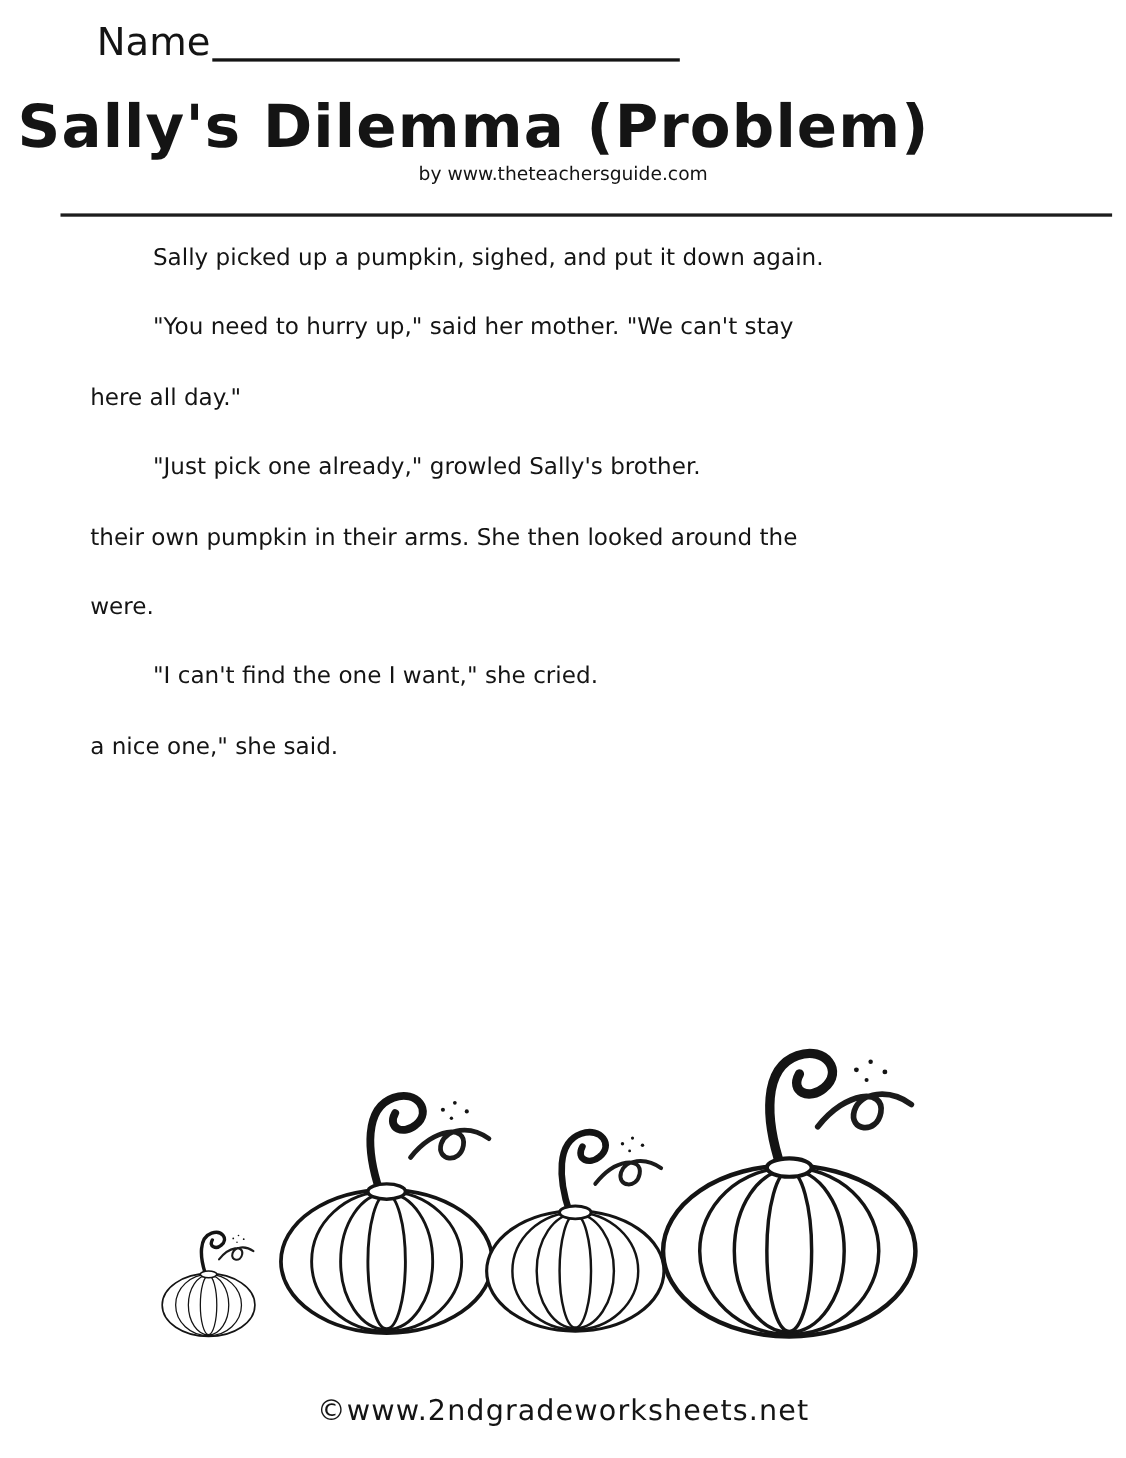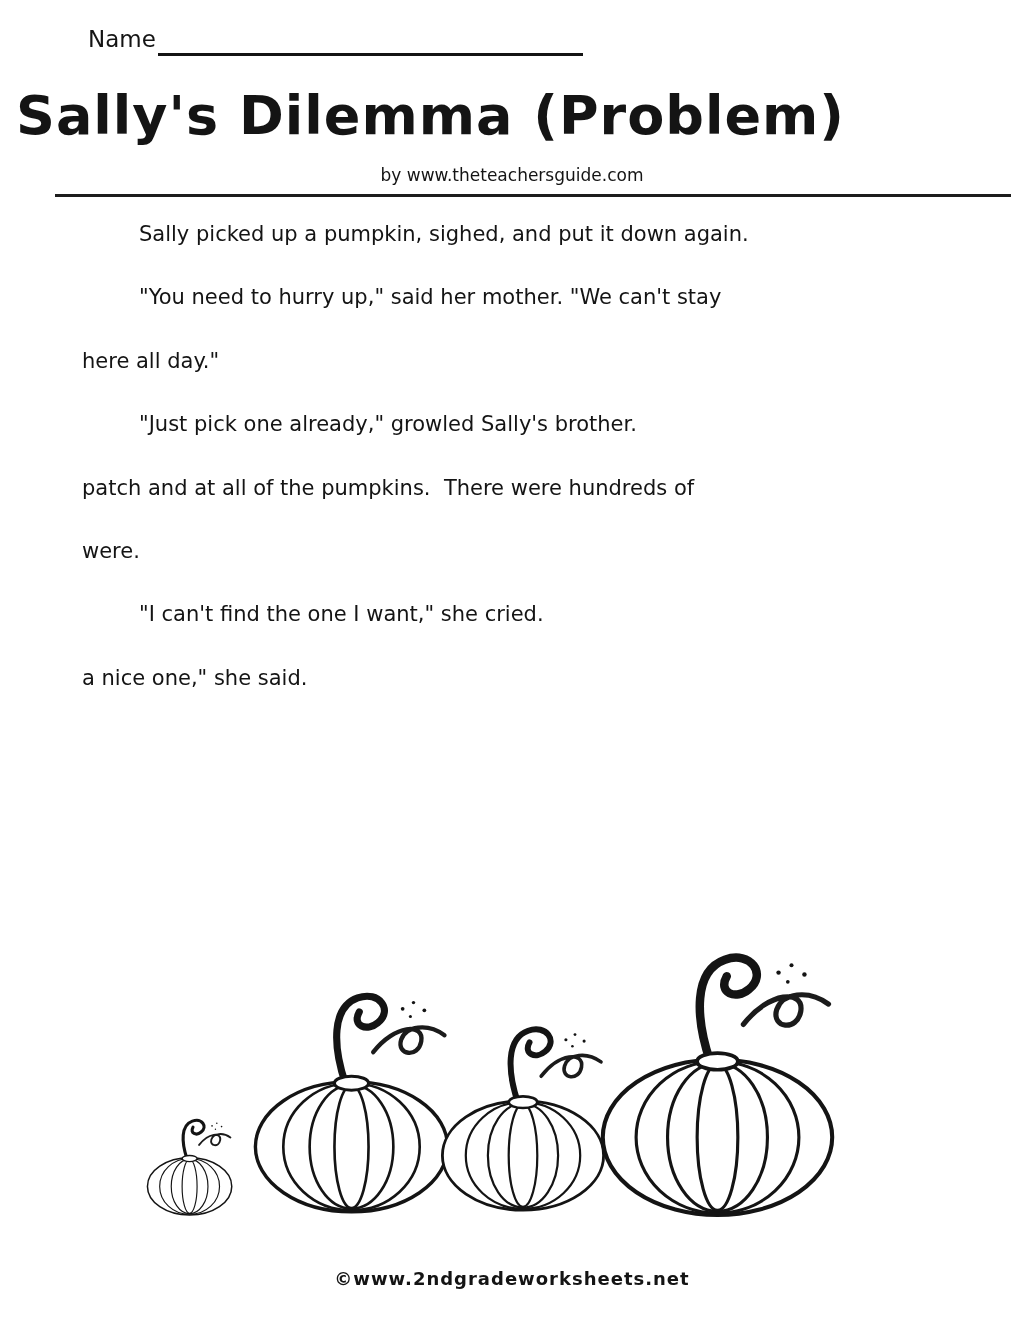--- a/index.html
+++ b/index.html
@@ -7,34 +7,34 @@
     width: 1024px; height: 1325px;
     position: relative;
     font-family: "DejaVu Sans", "Liberation Sans", sans-serif;
     color: #141414;
     overflow: hidden;
   }
   .name-row {
     position: absolute; top: 22px; left: 88px;
     display: flex; align-items: flex-end;
   }
-  .name-label { font-size: 23px; line-height: 34px; }
+  .name-label { font-size: 35px; line-height: 34px; }
   .name-blank {
     display: inline-block;
     width: 425px; height: 30px;
     border-bottom: 3px solid #141414;
     margin-left: 2px;
   }
   .title {
     position: absolute; top: 84px; left: 16px; width: 100%;
     text-align: left;
     font-size: 54px; font-weight: 700; letter-spacing: 1px;
   }
   .subtitle {
-    position: absolute; top: 165px; left: 0; width: 100%;
+    position: absolute; top: 149px; left: 0; width: 100%;
     text-align: center;
     font-size: 17px; font-weight: 500;
   }
   .divider {
     position: absolute; top: 194px; left: 55px; width: 956px; height: 3px;
     background: #1d1d1d;
   }
   .story {
     position: absolute; top: 203px; left: 82px; right: 30px;
     font-size: 21px; font-weight: 500;
@@ -43,41 +43,41 @@
     height: 63.4px; line-height: 63.4px;
     white-space: pre;
   }
   .story .indent { padding-left: 57px; }
   .illustration {
     position: absolute; left: 120px; top: 940px;
   }
   .footer {
     position: absolute; top: 1268px; left: 0; width: 100%;
     text-align: center;
-    font-size: 18px; font-weight: 700; letter-spacing: 1px;
+    font-size: 26px; font-weight: 400; letter-spacing: 1px;
   }
 </style>
 </head>
 <body>
 
 <div class="name-row">
   <span class="name-label">Name</span>
   <span class="name-blank"></span>
 </div>
 
 <div class="title">Sally's Dilemma (Problem)</div>
 <div class="subtitle">by www.theteachersguide.com</div>
 <div class="divider"></div>
 
 <div class="story">
   <div class="line indent">Sally picked up a pumpkin, sighed, and put it down again.</div>
   <div class="line indent">"You need to hurry up," said her mother. "We can't stay</div>
   <div class="line">here all day."</div>
   <div class="line indent">"Just pick one already," growled Sally's brother.</div>
-  <div class="line">patch and at all of the pumpkins.  There were hundreds of</div>
+  <div class="line">their own pumpkin in their arms. She then looked around the</div>
   <div class="line">were.</div>
   <div class="line indent">"I can't find the one I want," she cried.</div>
   <div class="line">a nice one," she said.</div>
 </div>
 
 <svg class="illustration" width="790" height="300" viewBox="0 0 790 300" aria-hidden="true">
   <defs>
     <g id="pk">
 
       <path d="M66 64 C58 40 57 15 74 9 C88 4 97 17 87 25 C80 31 70 27 75 18" fill="none" stroke="#141414" stroke-width="4.6" stroke-linecap="round"></path>

